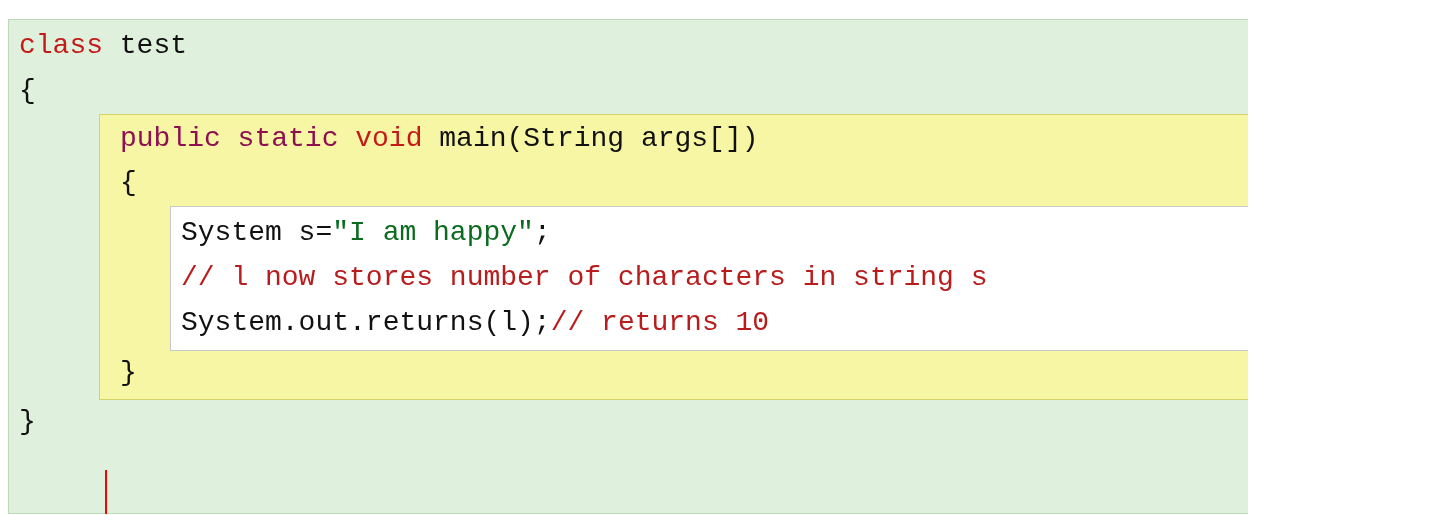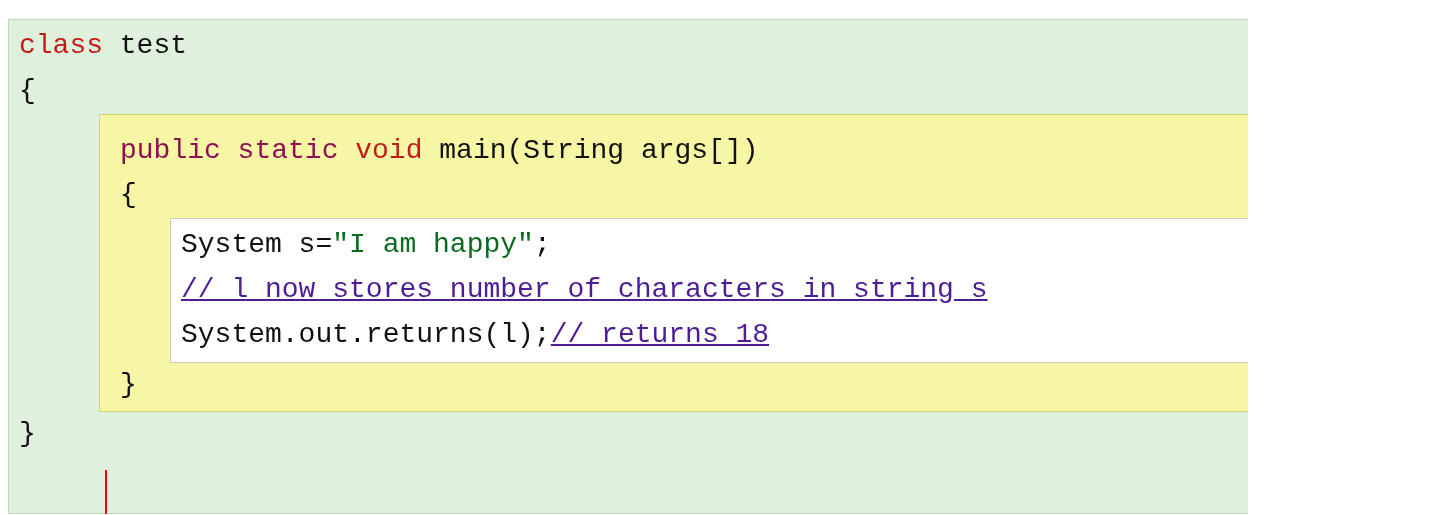--- a/index.html
+++ b/index.html
@@ -28,21 +28,21 @@
     border-right: none;
     padding-top: 4px;
   }
   .line { white-space: pre; padding-left: 10px; }
   .middle-block {
     background: #f7f6a5;
     border: 1px solid #d6d36a;
     border-right: none;
     margin-left: 90px;
     position: relative;
-    padding-top: 14px;
+    padding-top: 2px;
     padding-bottom: 4px;
   }
   .middle-block .line { padding-left: 20px; }
   .inner-block {
     background: #ffffff;
     border: 1px solid #c9c9c9;
     border-right: none;
     margin-left: 70px;
     padding: 4px 0;
   }
@@ -52,38 +52,38 @@
     left: 105px;
     bottom: 12px;
     width: 2px;
     height: 44px;
     background: #ff0000;
   }
   .t-keyword  { color: #c41a1a; }
   .t-modifier { color: #8e0f52; }
   .t-plain    { color: #111; }
   .t-string   { color: #0b6b1f; }
-  .t-comment  { color: #4c1d95; text-decoration: underline; }
+  .t-comment  { color: #b91c1c; }
 </style>
 </head>
 <body>
 
 <div class="code-container">
   <div class="outer-block">
     <div class="line"><span class="t-keyword">class</span><span class="t-plain"> test</span></div>
     <div class="line t-plain">{</div>
 
     <div class="middle-block">
       <div class="line"><span class="t-modifier">public static </span><span class="t-keyword">void</span><span class="t-plain"> main(String args[])</span></div>
       <div class="line t-plain">{</div>
 
       <div class="inner-block">
         <div class="line"><span class="t-plain">System s=</span><span class="t-string">"I am happy"</span><span class="t-plain">;</span></div>
         <div class="line t-comment">// l now stores number of characters in string s</div>
-        <div class="line"><span class="t-plain">System.out.returns(l);</span><span class="t-comment">// returns 18</span></div>
+        <div class="line"><span class="t-plain">System.out.returns(l);</span><span class="t-comment">// returns 10</span></div>
       </div>
 
       <div class="line t-plain">}</div>
     </div>
 
     <div class="line t-plain">}</div>
   </div>
   <div class="red-caret"></div>
 </div>
 

